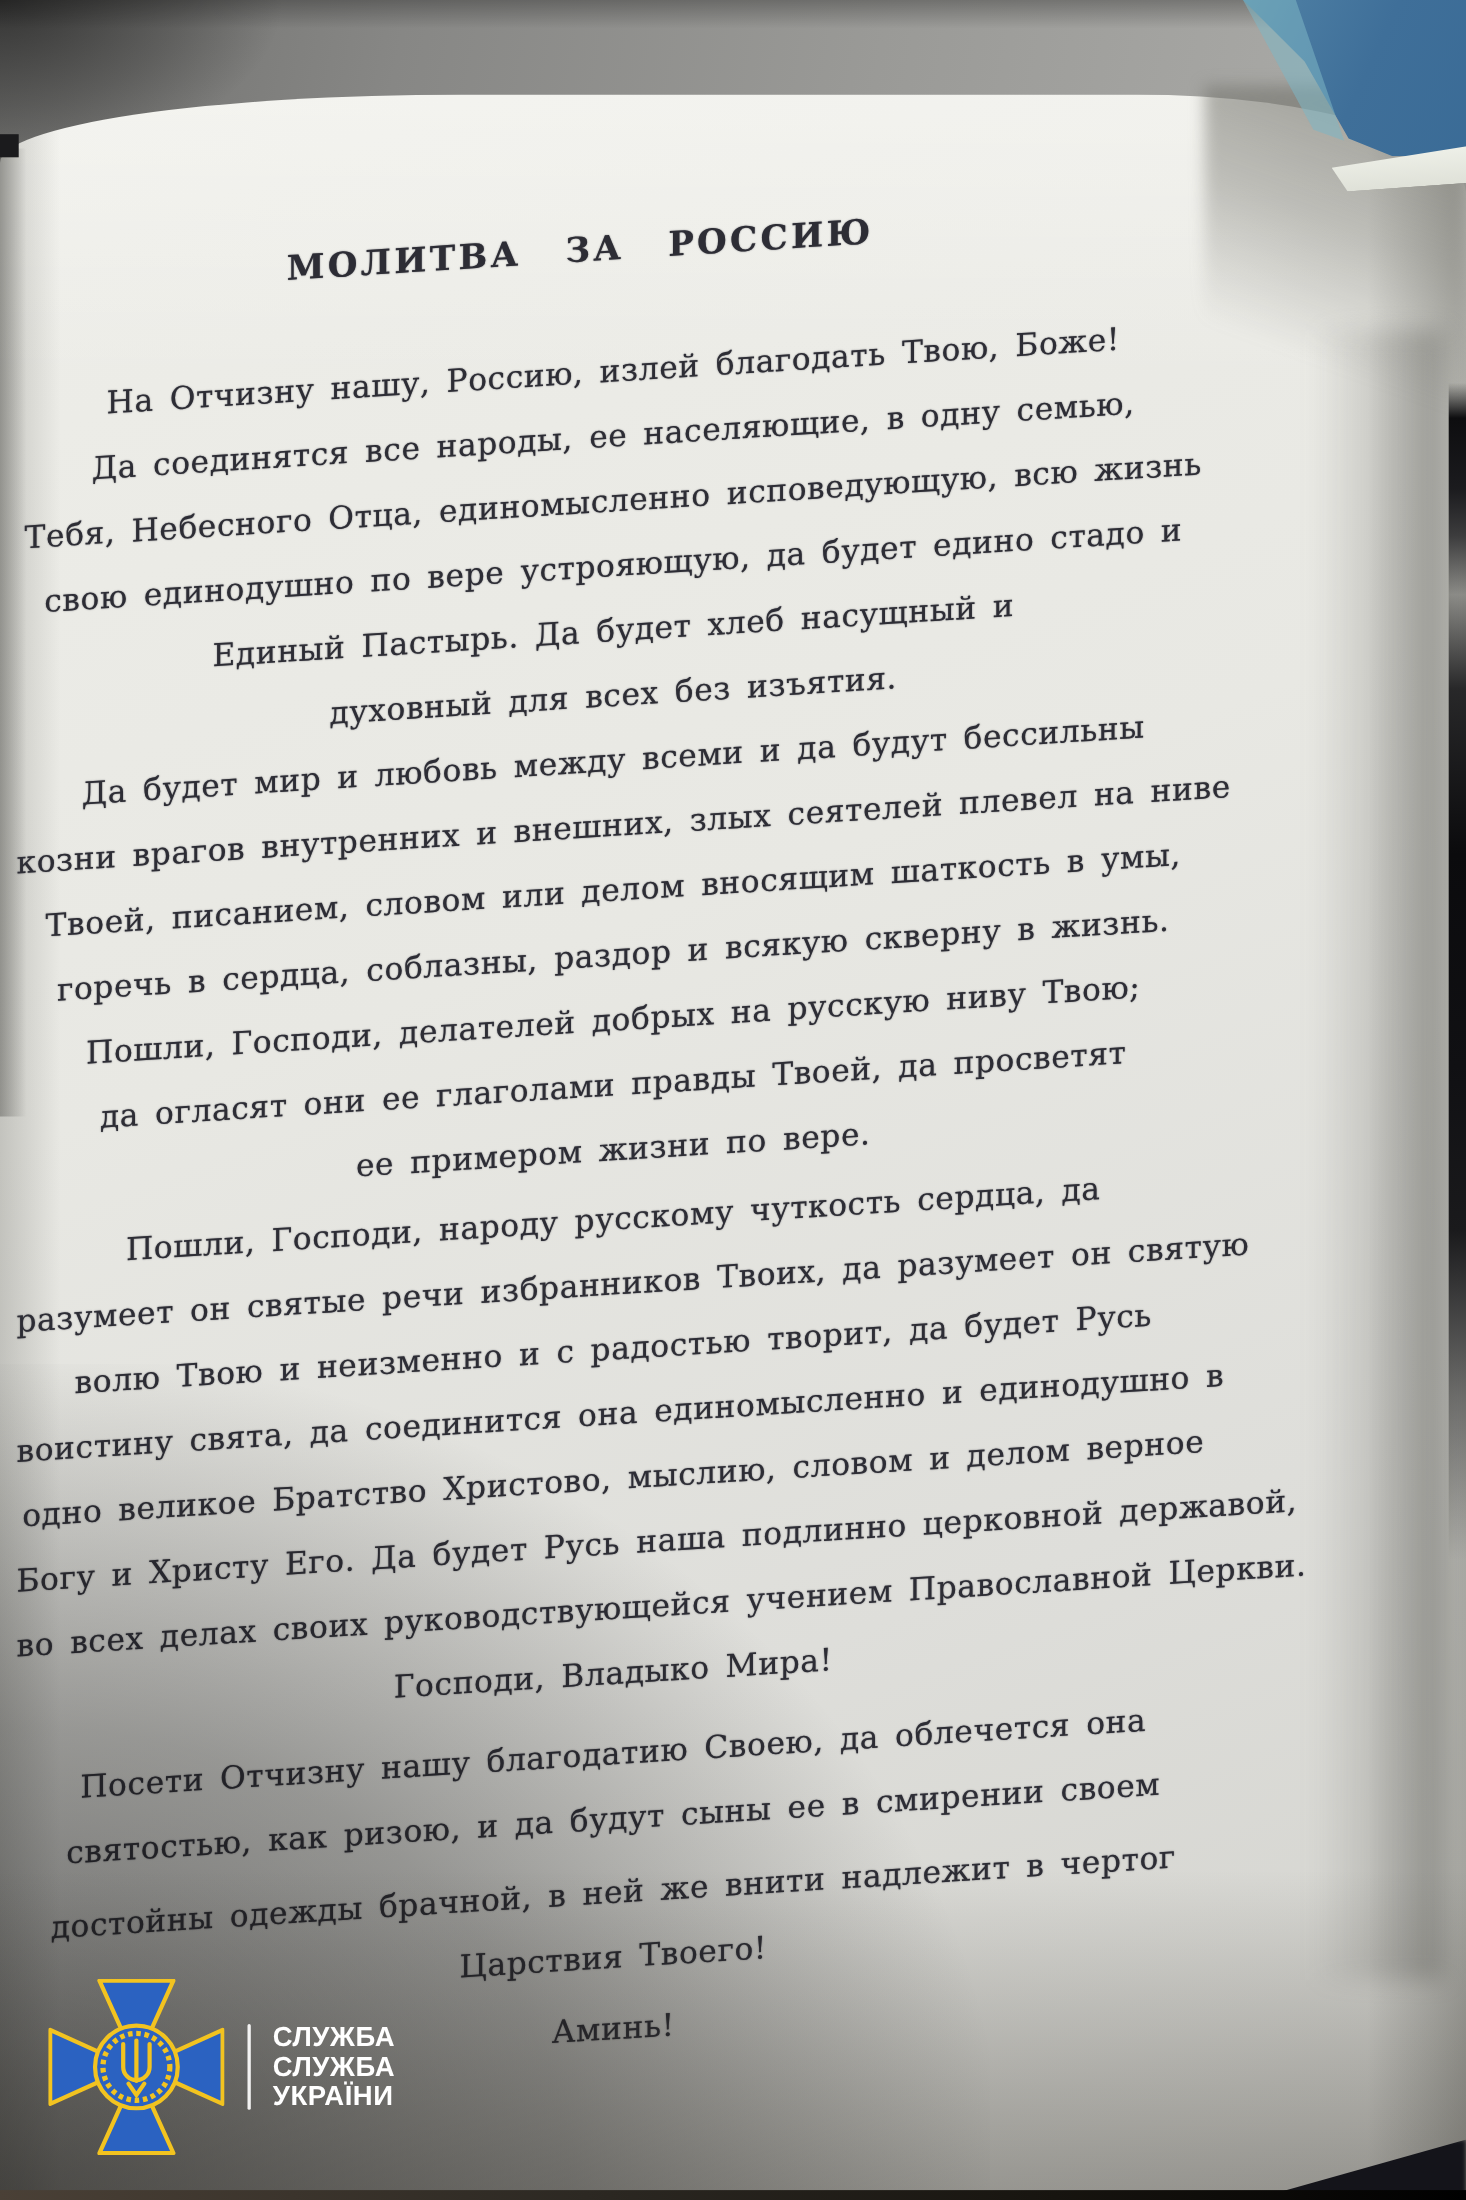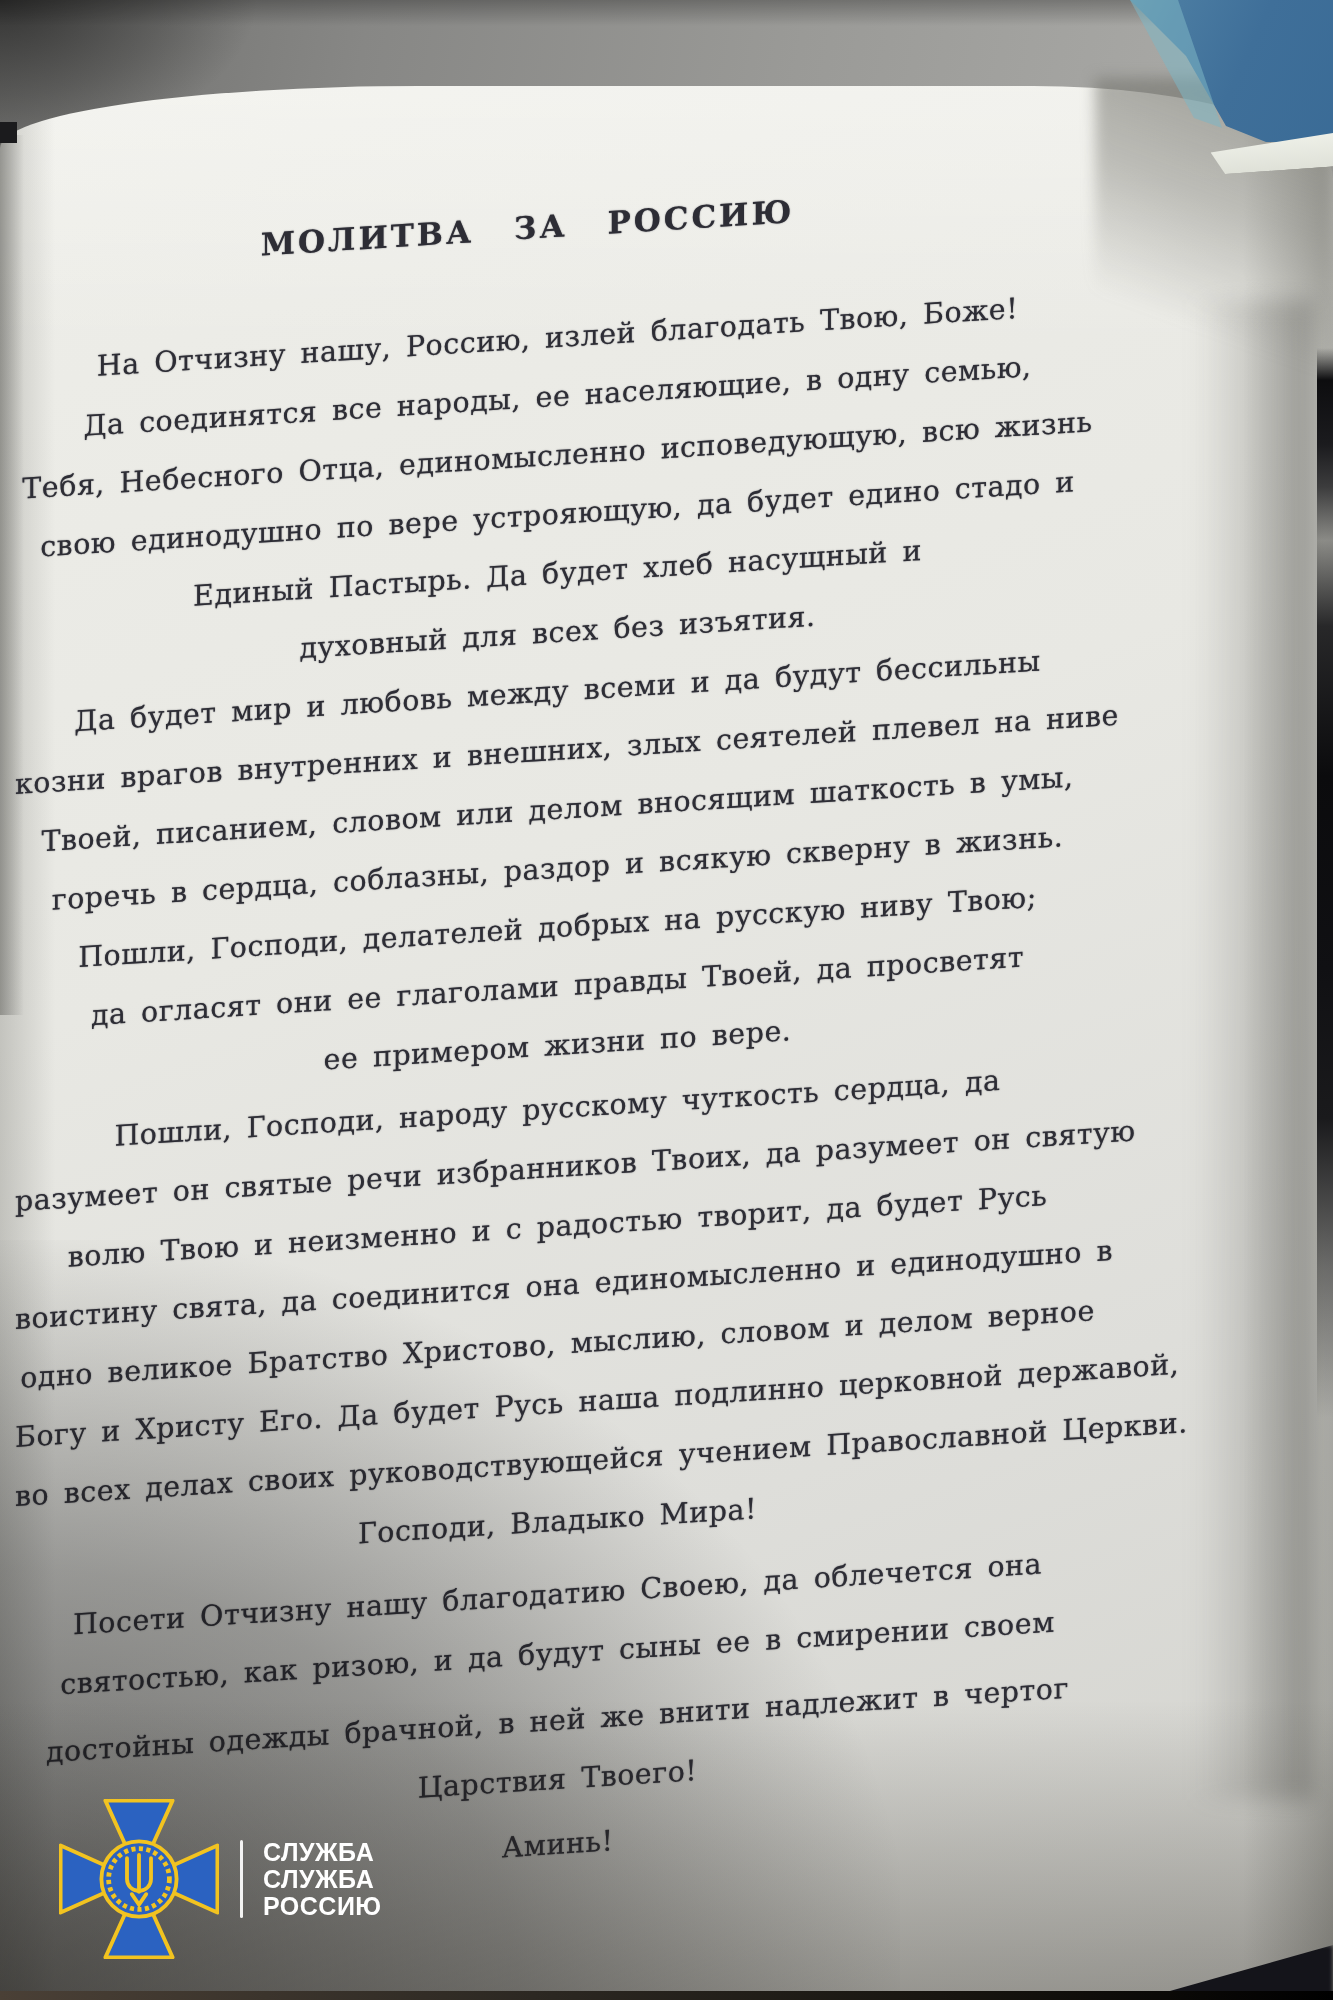--- a/index.html
+++ b/index.html
@@ -74,21 +74,21 @@
   .bl-vignette{position:absolute;left:0;bottom:0;width:900px;height:760px;z-index:8;pointer-events:none;
     background:radial-gradient(ellipse at 2% 100%, rgba(15,15,15,.62) 0%, rgba(15,15,15,.35) 40%, transparent 72%);}
   .bottom-shade{position:absolute;left:0;right:0;bottom:0;height:300px;z-index:8;pointer-events:none;
     background:linear-gradient(to bottom, transparent, rgba(45,42,36,.38));}
   .bottom-bar{position:absolute;left:0;right:0;bottom:0;height:9px;z-index:11;
     background:linear-gradient(to right,#4a4036,#2c2822 40%,#17140f 72%,#000);}
   .corner-wedge{position:absolute;right:0;bottom:0;width:195px;height:55px;z-index:10;
     background:#14141a;clip-path:polygon(0 100%,100% 0,100% 100%);filter:blur(2px);}
 
   
-  .watermark{position:absolute;left:59px;top:1798px;height:162px;display:flex;align-items:center;z-index:12;justify-content:space-between;}
+  .watermark{position:absolute;left:44px;top:1798px;height:162px;display:flex;align-items:center;z-index:12;justify-content:space-between;}
   .emblem{width:160px;height:160px;display:block;}
   .wm-divider{width:3px;height:78px;background:rgba(255,255,255,.92);margin-left:21px;border-radius:2px;}
   .wm-text{margin-left:20px;color:#fff;font-family:"Liberation Sans",sans-serif;
     font-weight:bold;font-size:25px;line-height:27px;letter-spacing:.5px;}
 </style>
 </head>
 <body>
 
 <div class="photo">
 
@@ -156,16 +156,16 @@
       <g fill="none" stroke="#f2c320" stroke-width="2.4" stroke-linecap="round">
         <path d="M42.5 37 v13 a7.5 7.5 0 0 0 15 0 v-13"></path>
         <path d="M50 35 v23"></path>
         <path d="M45.5 59.5 L50 66 L54.5 59.5"></path>
       </g>
     </svg>
     <div class="wm-divider"></div>
     <div class="wm-text">
       <div>СЛУЖБА</div>
       <div>СЛУЖБА</div>
-      <div>РОССИЮ</div>
+      <div>УКРАЇНИ</div>
     </div>
   </div>
 </div>
 
 </body></html>

